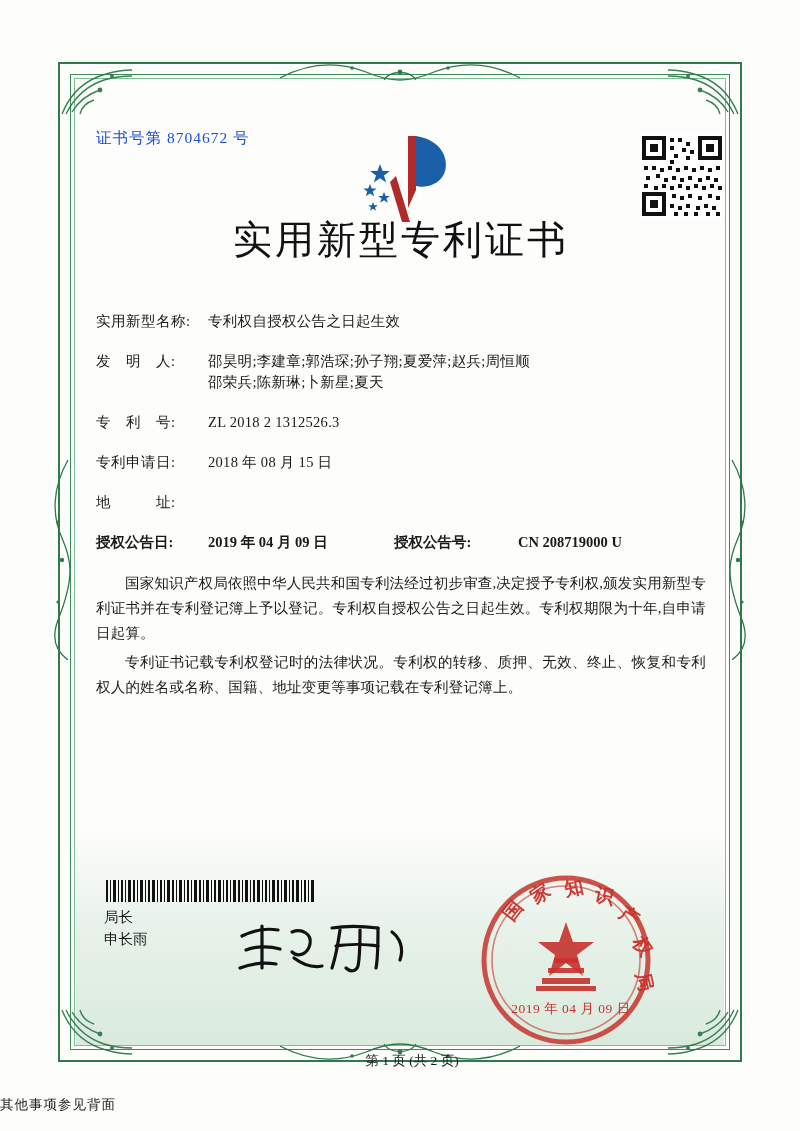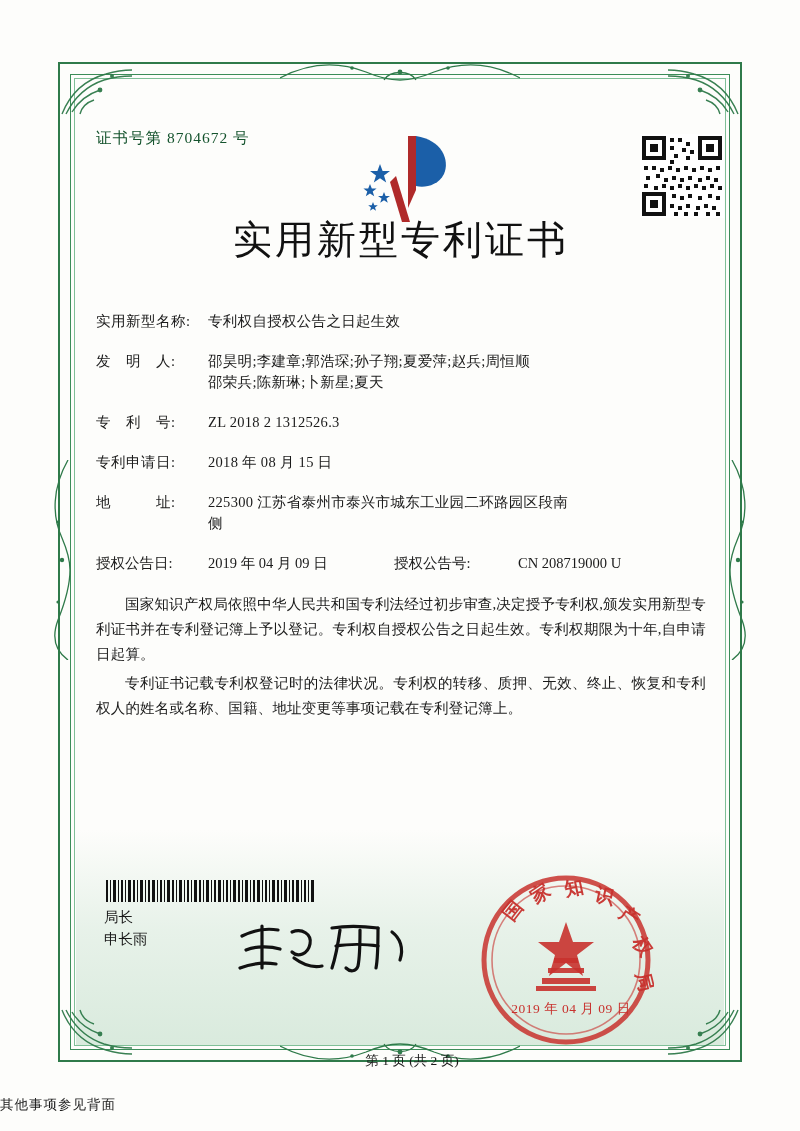--- a/index.html
+++ b/index.html
@@ -92,21 +92,21 @@
   .content {
     position: absolute;
     left: 96px;
     top: 100px;
     width: 610px;
   }
 
   .cert-no {
     font-size: 15.5px;
     letter-spacing: 1px;
-    color: #14532d;
+    color: #1d4ed8;
     margin-top: 28px;
   }
 
   .logo {
     position: absolute;
     left: 350px;
     top: 130px;
     width: 110px;
     height: 96px;
   }
@@ -152,20 +152,21 @@
     flex: 1;
     letter-spacing: .3px;
   }
   .f-value .line2 { display:block; }
 
   .row-inline {
     display: flex;
     align-items: flex-start;
     margin-bottom: 18px;
     font-size: 14.5px;
+    font-weight: bold;
   }
   .row-inline .half-label { flex: 0 0 112px; }
   .row-inline .half-val { flex: 0 0 186px; }
   .row-inline .half-label2 { flex: 0 0 124px; }
   .row-inline .half-val2 { flex: 1; }
 
   .para {
     font-size: 14.5px;
     line-height: 1.72;
     text-indent: 2em;
@@ -437,24 +438,20 @@
       </div>
 
       <div class="field">
         <div class="f-label">专利申请日:</div>
         <div class="f-value">2018 年 08 月 15 日</div>
       </div>
 
 
       <div class="field">
         <div class="f-label spread">地　　　址:</div>
-        <div class="f-value">
-          <span>225300 江苏省泰州市泰兴市城东工业园二环路园区段南</span>
-          <span class="line2">侧</span>
-        </div>
       </div>
 
       <div class="row-inline">
         <div class="half-label">授权公告日:</div>
         <div class="half-val">2019 年 04 月 09 日</div>
         <div class="half-label2">授权公告号:</div>
         <div class="half-val2">CN 208719000 U</div>
       </div>
 
     </div>

